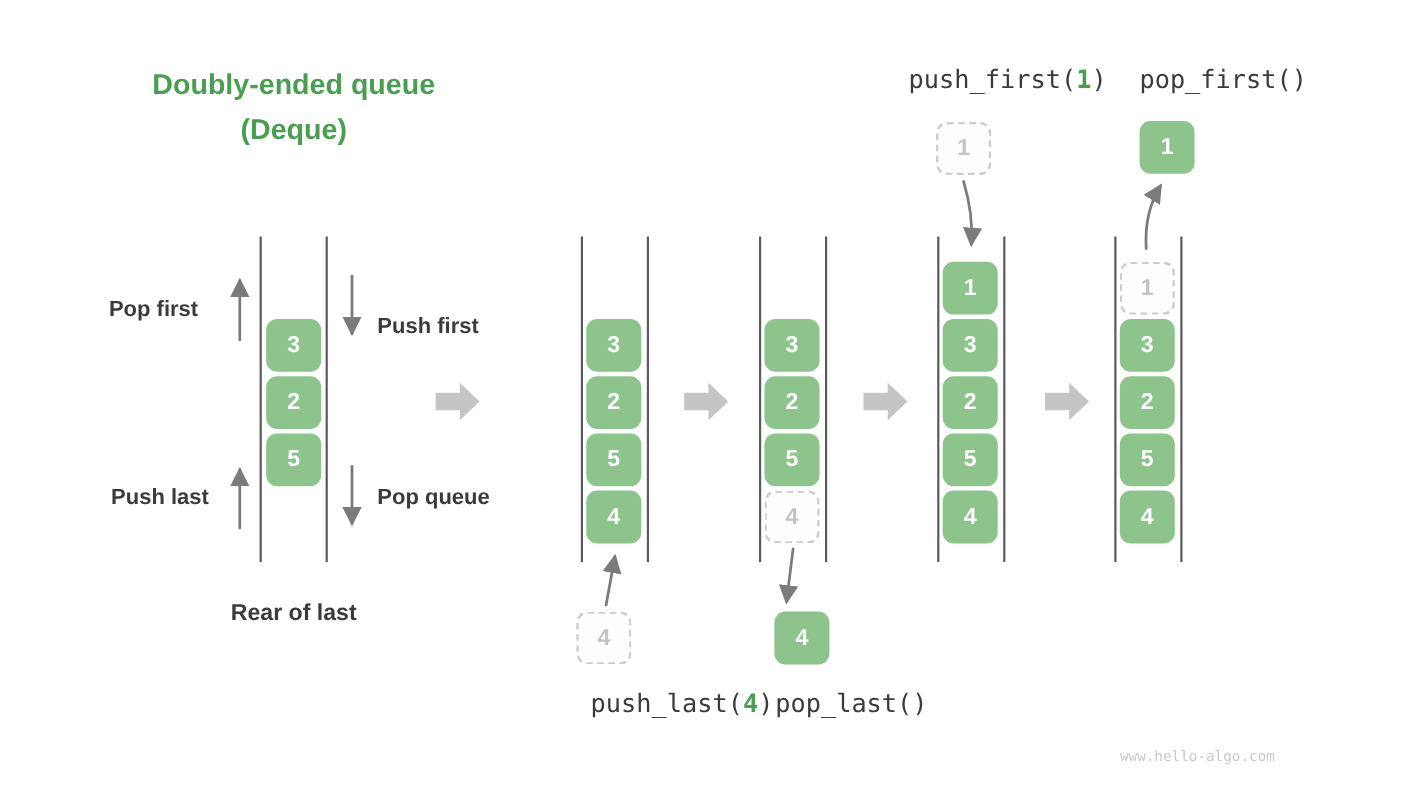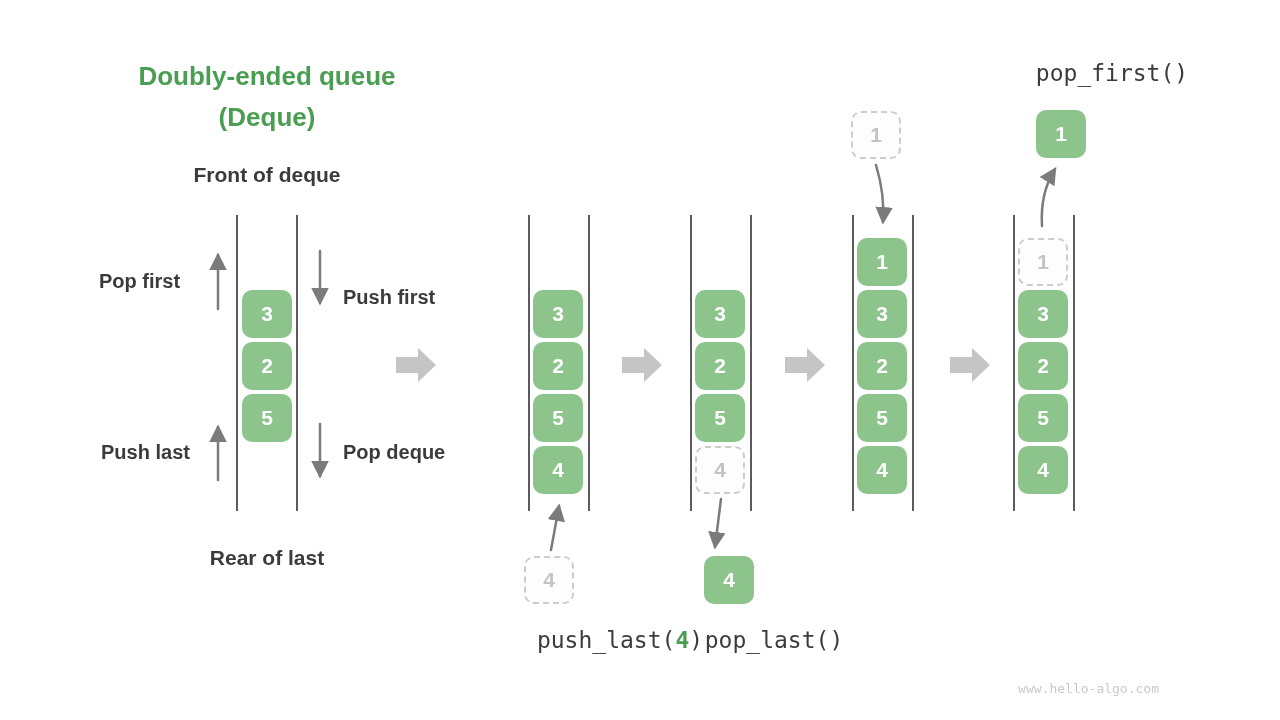--- a/index.html
+++ b/index.html
@@ -109,27 +109,26 @@
 </head>
 <body>
 
 <div id="canvas">
 
   <div class="title">
     <div>Doubly-ended queue</div>
     <div>(Deque)</div>
   </div>
 
-  <div class="h-label" style="left:97px; top:163px;">Front of deque</div>
   <div class="h-label" style="left:97px; top:546px;">Rear of last</div>
 
   <div class="side-label" style="left:99px; top:270px;">Pop first</div>
   <div class="side-label" style="left:343px; top:286px;">Push first</div>
   <div class="side-label" style="left:101px; top:441px;">Push last</div>
-  <div class="side-label" style="left:343px; top:441px;">Pop deque</div>
+  <div class="side-label" style="left:343px; top:441px;">Pop queue</div>
 
   <div>
     <div class="rail" style="left:236px;"></div>
     <div class="rail" style="left:296px;"></div>
     <div class="cell green" style="left:242px; top:290px;">3</div>
     <div class="cell green" style="left:242px; top:342px;">2</div>
     <div class="cell green" style="left:242px; top:394px;">5</div>
   </div>
 
   <div>
@@ -167,20 +166,21 @@
     <div class="rail" style="left:1013px;"></div>
     <div class="rail" style="left:1073px;"></div>
     <div class="cell green" style="left:1036px; top:110px;">1</div>
     <div class="cell ghost" style="left:1018px; top:238px;">1</div>
     <div class="cell green" style="left:1018px; top:290px;">3</div>
     <div class="cell green" style="left:1018px; top:342px;">2</div>
     <div class="cell green" style="left:1018px; top:394px;">5</div>
     <div class="cell green" style="left:1018px; top:446px;">4</div>
   </div>
 
+  <div class="op" style="left:916px; top:60px;"><span>push_first(</span><span class="arg">1</span><span>)</span></div>
   <div class="op" style="left:1112px; top:60px;"><span>pop_first()</span></div>
   <div class="op" style="left:590px; top:627px;margin-left:30px;"><span>push_last(</span><span class="arg">4</span><span>)</span></div>
   <div class="op" style="left:774px; top:627px;"><span>pop_last()</span></div>
 
   <div class="watermark">www.hello-algo.com</div>
 
   <svg id="arrow-layer" width="1280" height="720" viewBox="0 0 1280 720">
     <defs>
       <marker id="ah" markerWidth="9" markerHeight="9" refX="6" refY="3.5" orient="auto">
         <path d="M0,0 L7,3.5 L0,7 Z" fill="#7b7b7b"></path>

